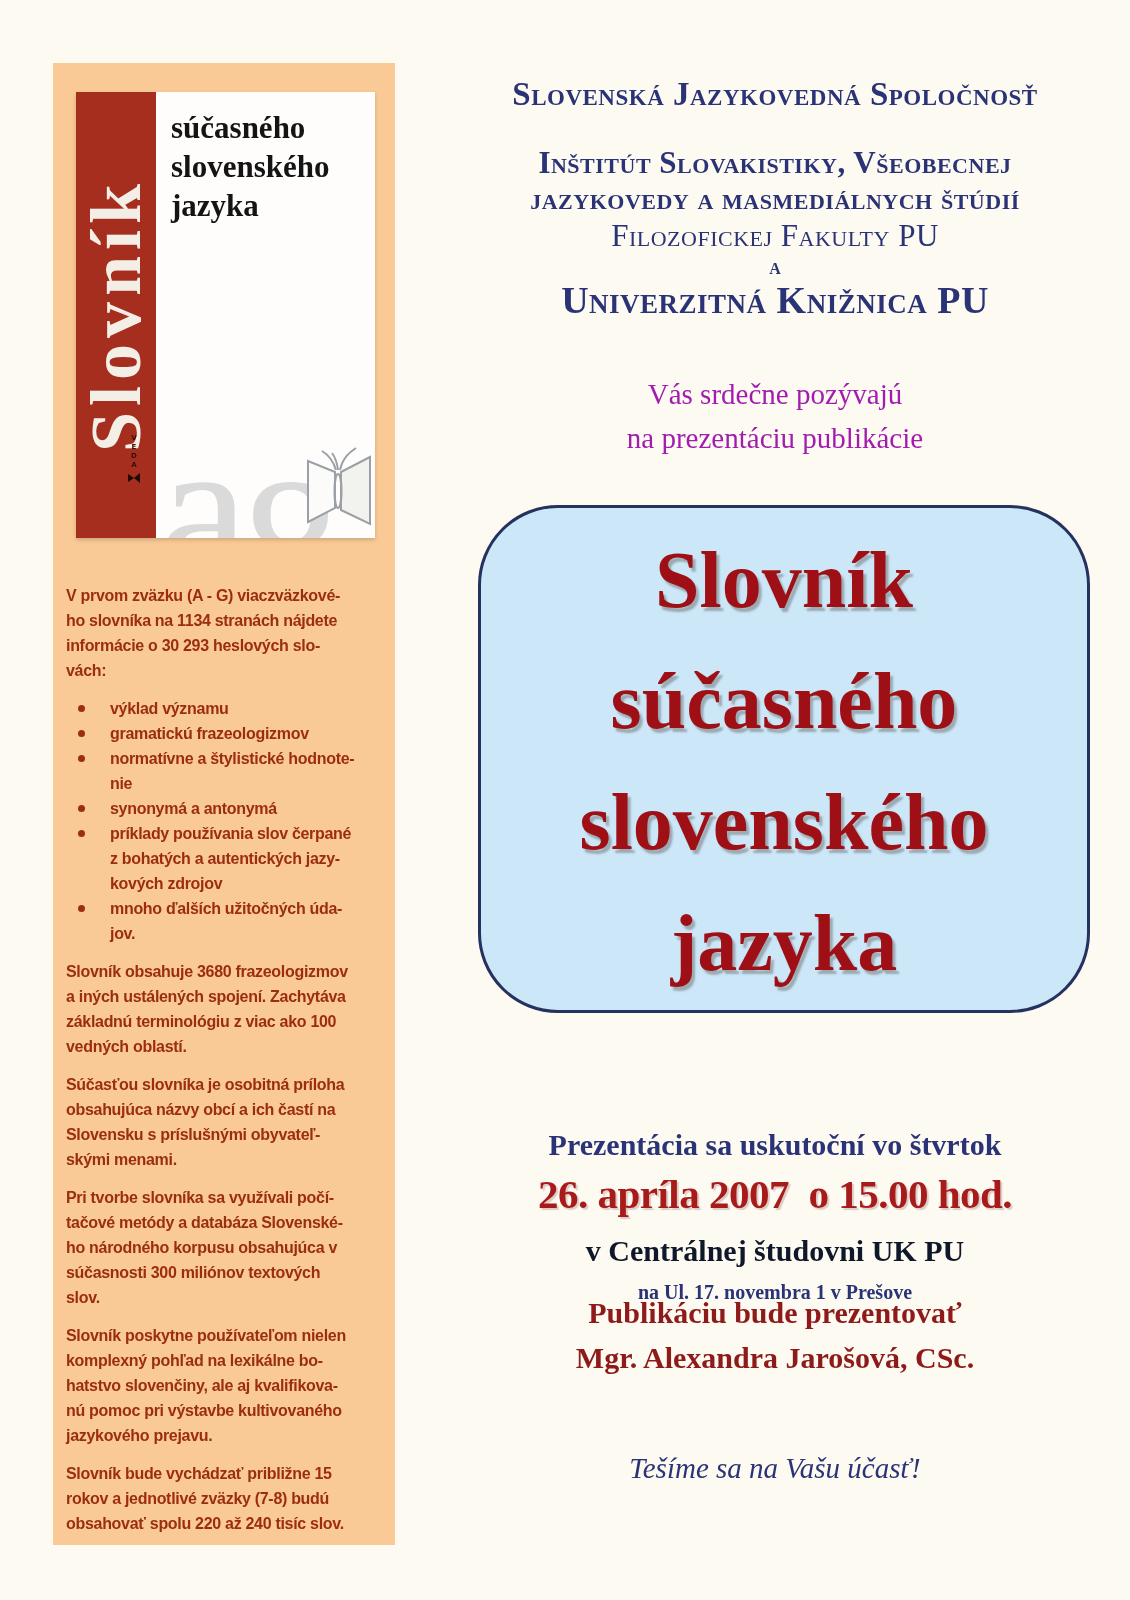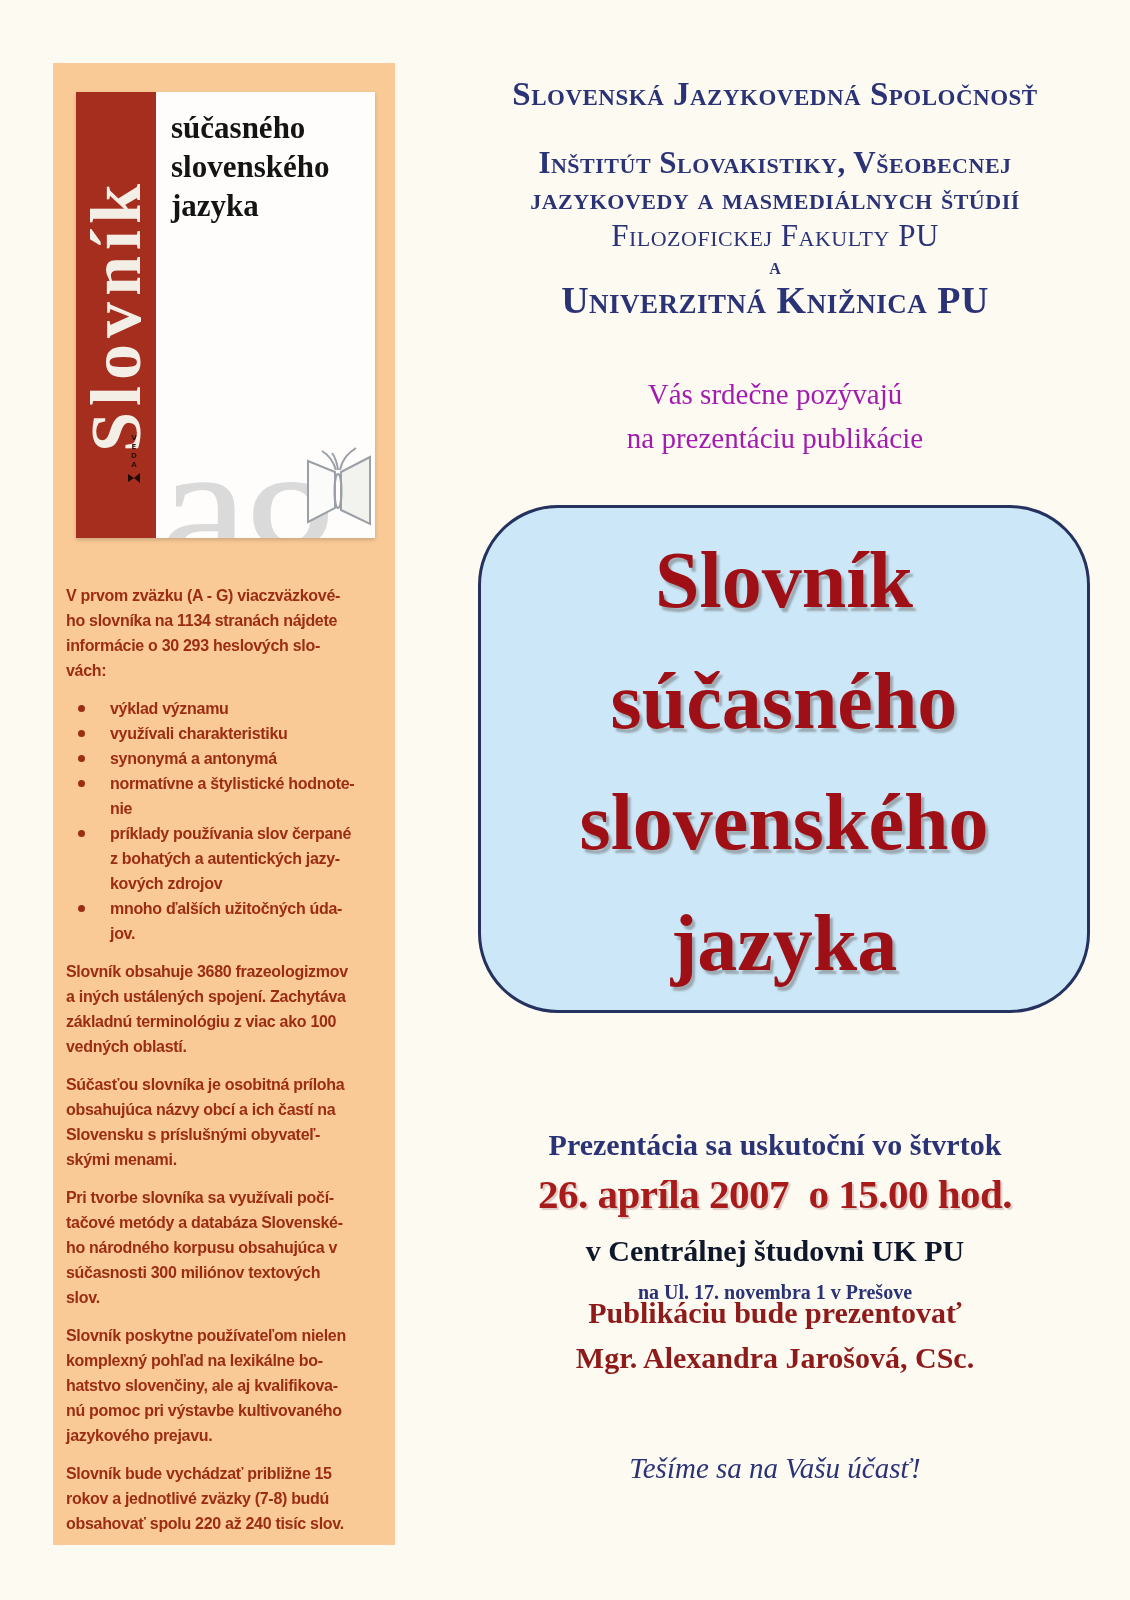--- a/index.html
+++ b/index.html
@@ -98,24 +98,24 @@
       </div>
     </div>
 
     <div class="sidebar-text">
       <p class="sb-par">V prvom zväzku (A - G) viaczväzkové-
 ho slovníka na 1134 stranách nájdete
 informácie o 30 293 heslových slo-
 vách:</p>
       <ul class="feature-list">
         <li>výklad významu</li>
-        <li>využívali charakteristiku</li>
-        <li>synonymá a antonymá</li>
+        <li>gramatickú frazeologizmov</li>
         <li>normatívne a štylistické hodnote-
 nie</li>
+        <li>synonymá a antonymá</li>
         <li>príklady používania slov čerpané
 z bohatých a autentických jazy-
 kových zdrojov</li>
         <li>mnoho ďalších užitočných úda-
 jov.</li>
       </ul>
       <p class="sb-par">Slovník obsahuje 3680 frazeologizmov
 a iných ustálených spojení. Zachytáva
 základnú terminológiu z viac ako 100
 vedných oblastí.</p>

